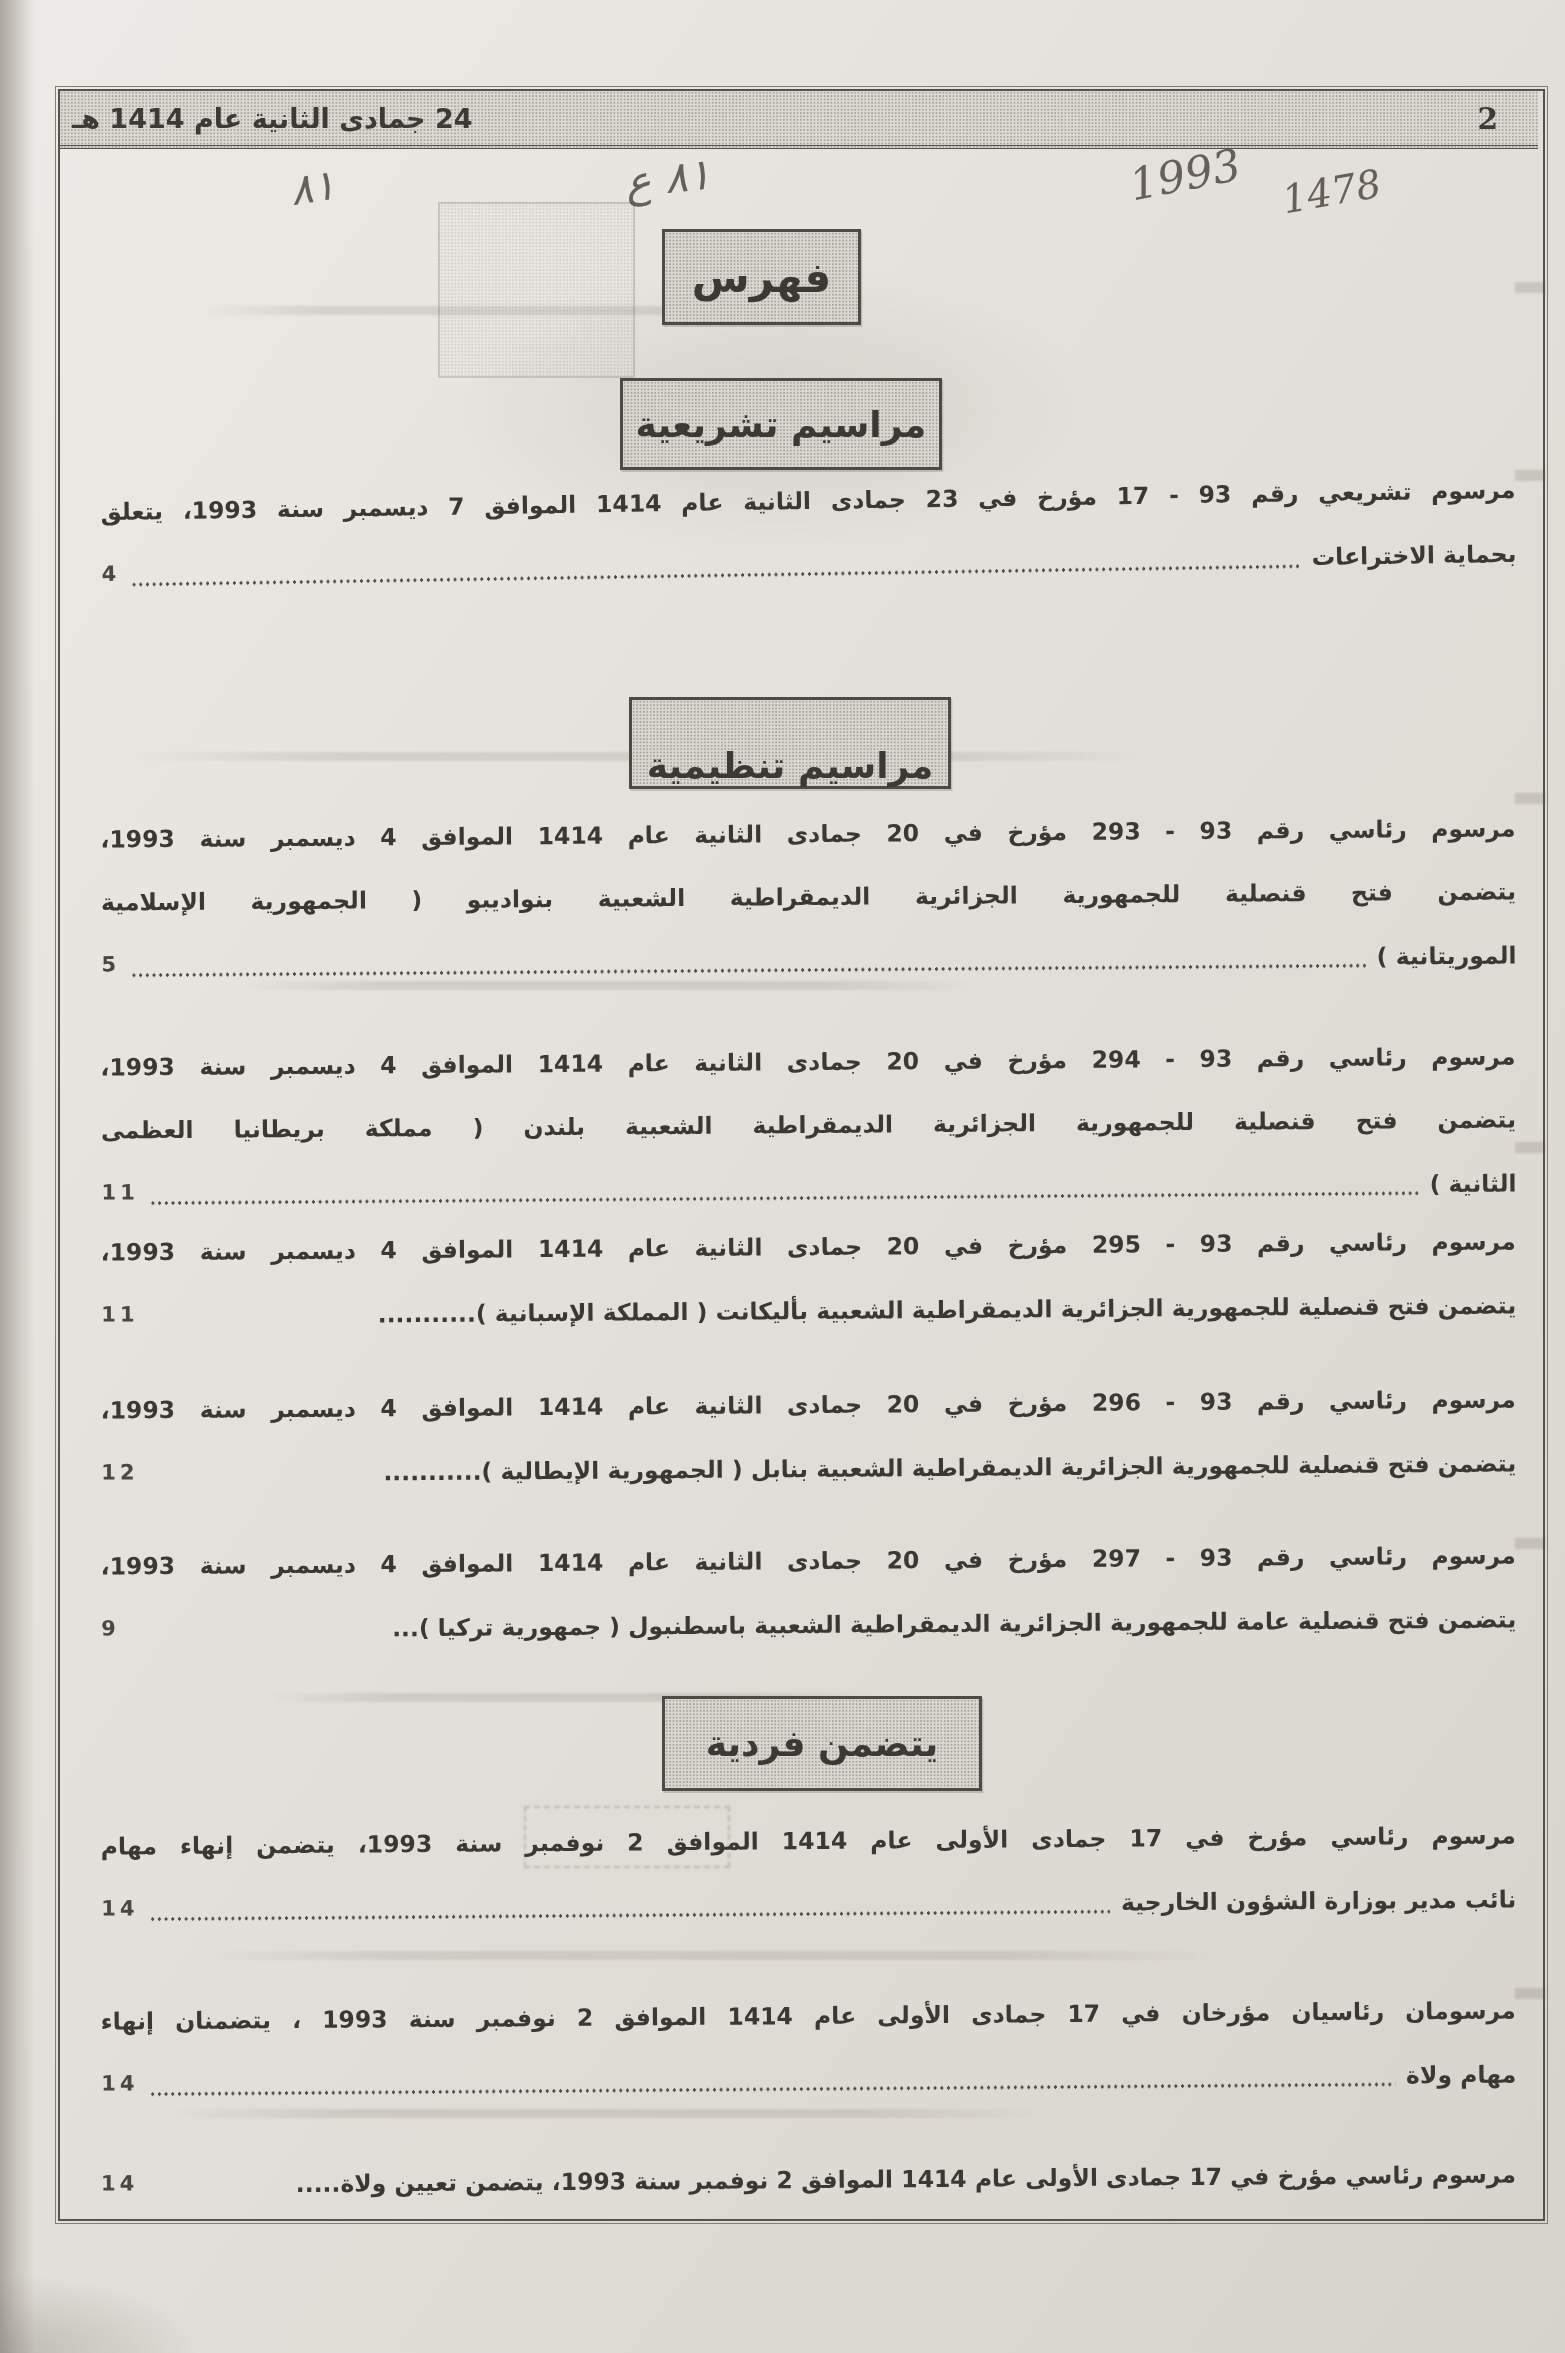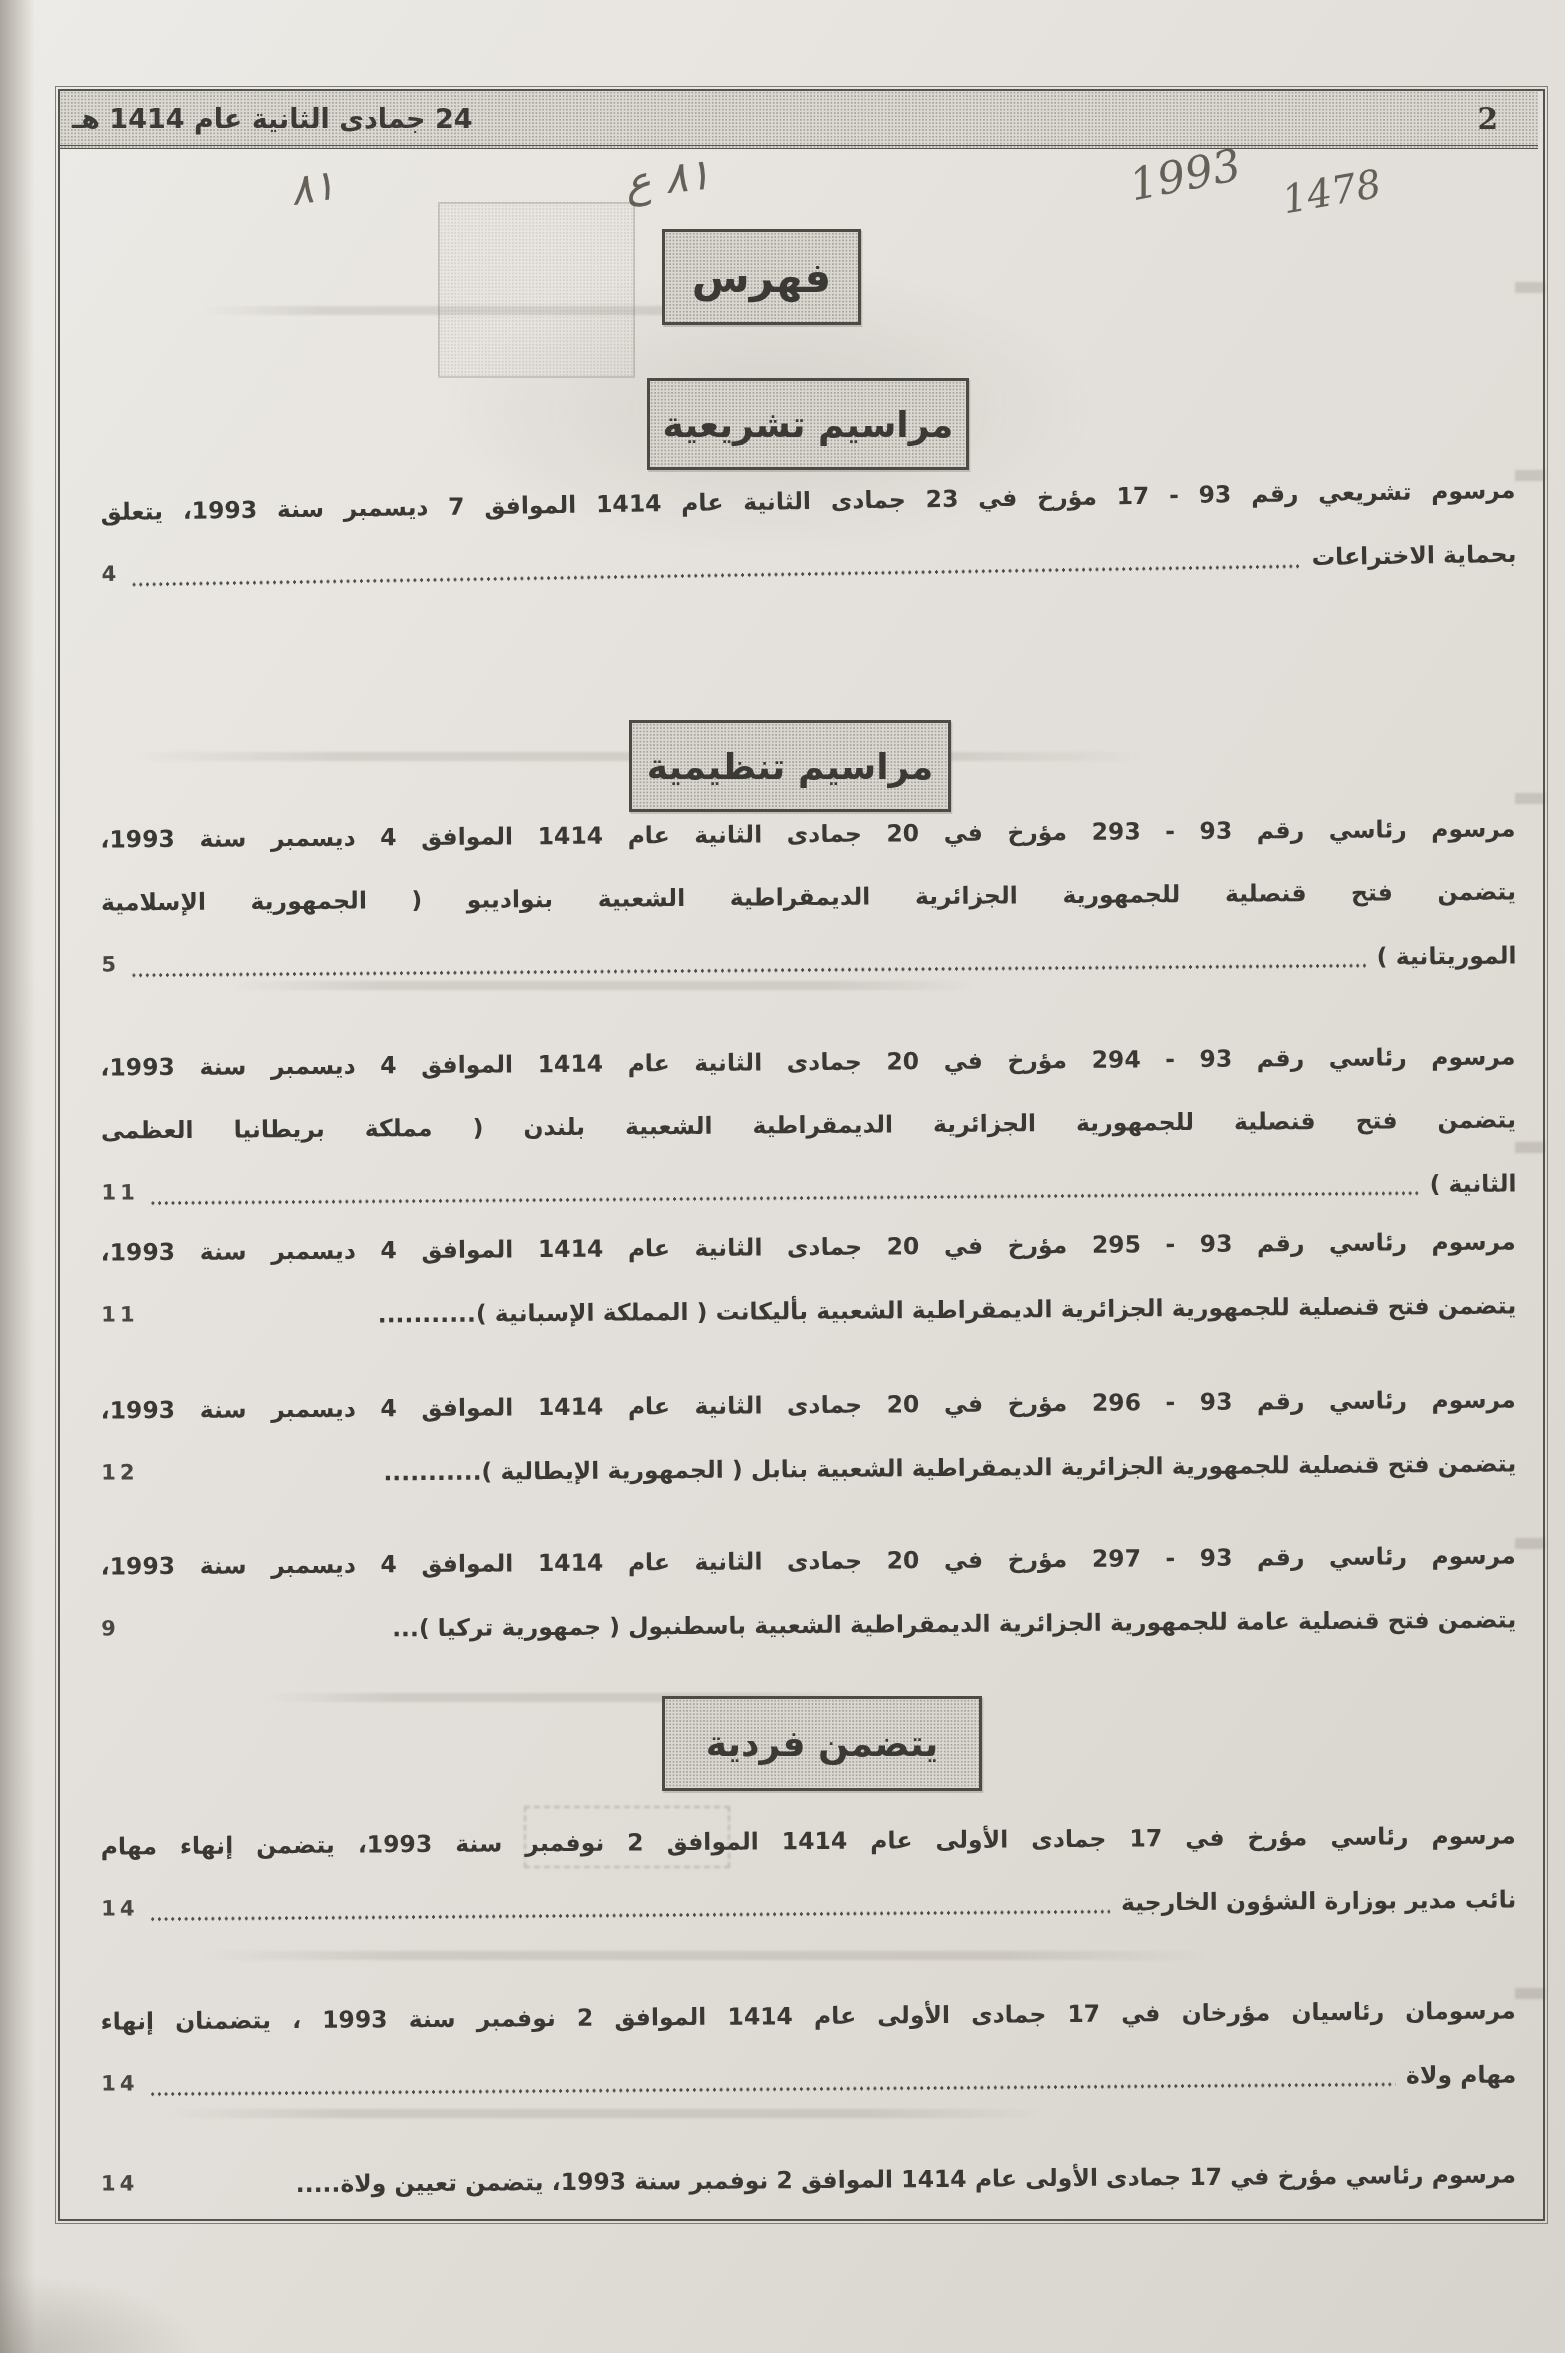--- a/index.html
+++ b/index.html
@@ -107,25 +107,25 @@
 
   <div class="hand" style="left:290px;top:163px;font-size:42px;transform:rotate(-9deg);">٨١</div>
   <div class="hand" style="left:625px;top:153px;font-size:43px;transform:rotate(-6deg);direction:rtl;">٨١ ع</div>
   <div class="hand" style="left:1129px;top:149px;font-size:44px;transform:rotate(-11deg);">1993</div>
   <div class="hand" style="left:1282px;top:169px;font-size:39px;transform:rotate(-10deg);">1478</div>
 
   <div class="secbox" style="left:662px;top:200px;width:193px;height:90px;font-size:42px;">
     <span>فهرس</span>
   </div>
 
-  <div class="secbox" style="left:647px;top:349px;width:316px;height:86px;font-size:36px;">
+  <div class="secbox" style="left:620px;top:349px;width:316px;height:86px;font-size:36px;">
     <span>مراسيم تشريعية</span>
   </div>
 
-  <div class="secbox" style="left:629px;top:691px;width:316px;height:86px;font-size:36px;">
+  <div class="secbox" style="left:629px;top:668px;width:316px;height:86px;font-size:36px;align-items:flex-end;">
     <span>مراسيم تنظيمية</span>
   </div>
 
   <div class="secbox" style="left:662px;top:1667px;width:314px;height:89px;font-size:36px;">
     <span>يتضمن فردية</span>
   </div>
 
   <div class="entries">
       <div class="entry tilt-more" dir="rtl" style="top: 470px;">
         <div class="full-line">مرسوم تشريعي رقم 93 - 17 مؤرخ في 23 جمادى الثانية عام 1414 الموافق 7 ديسمبر سنة 1993، يتعلق</div>

